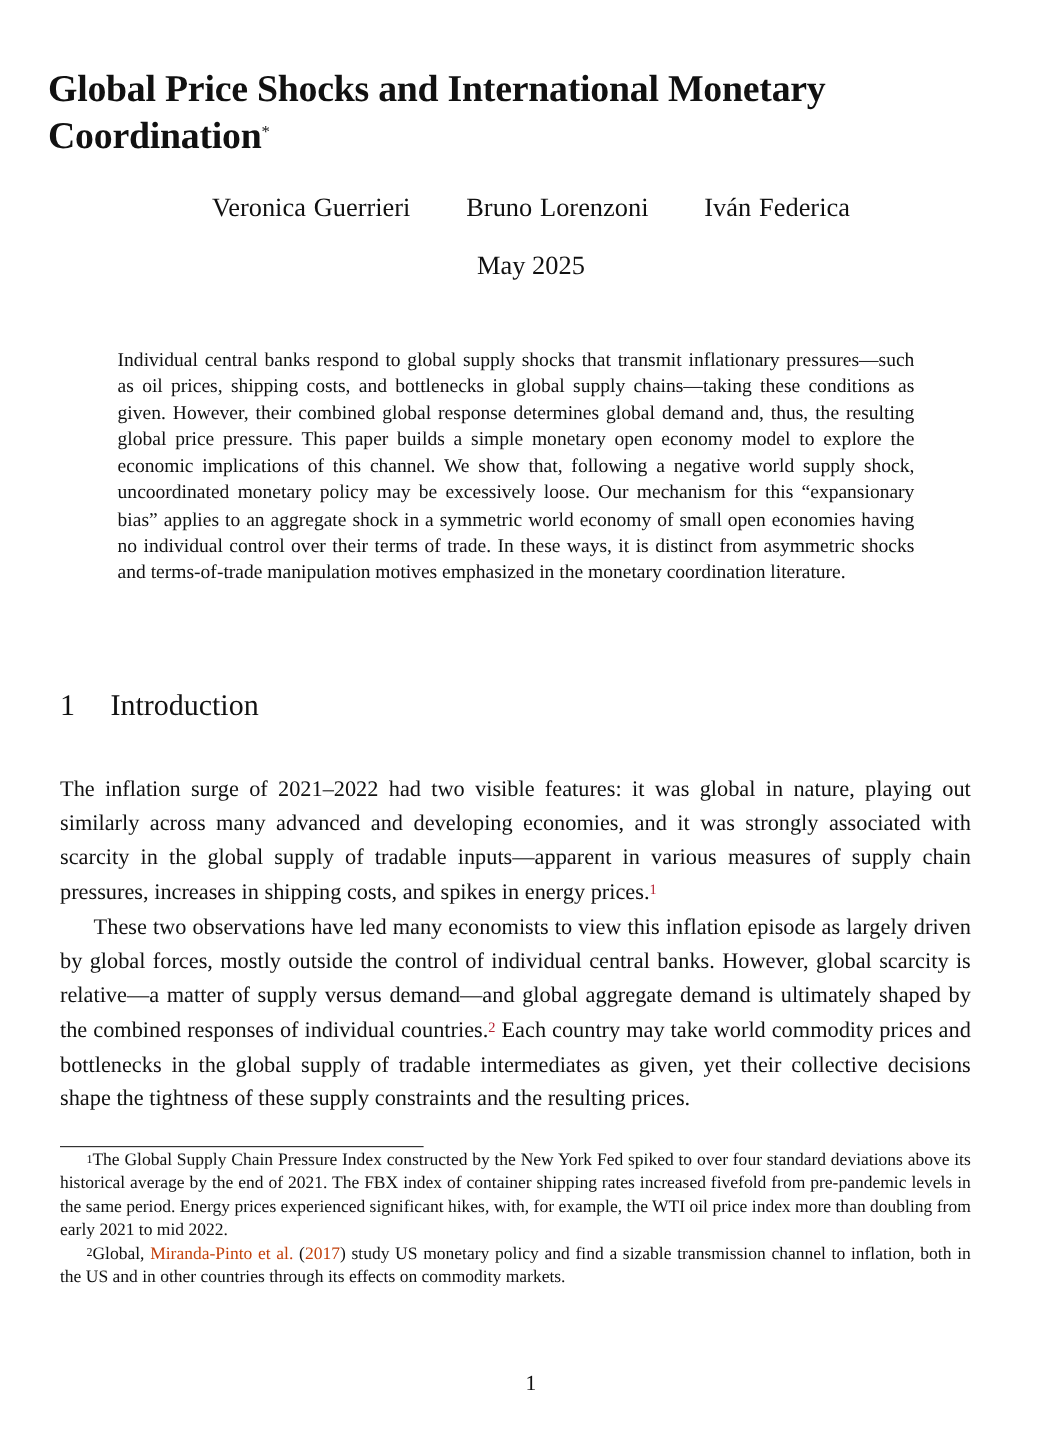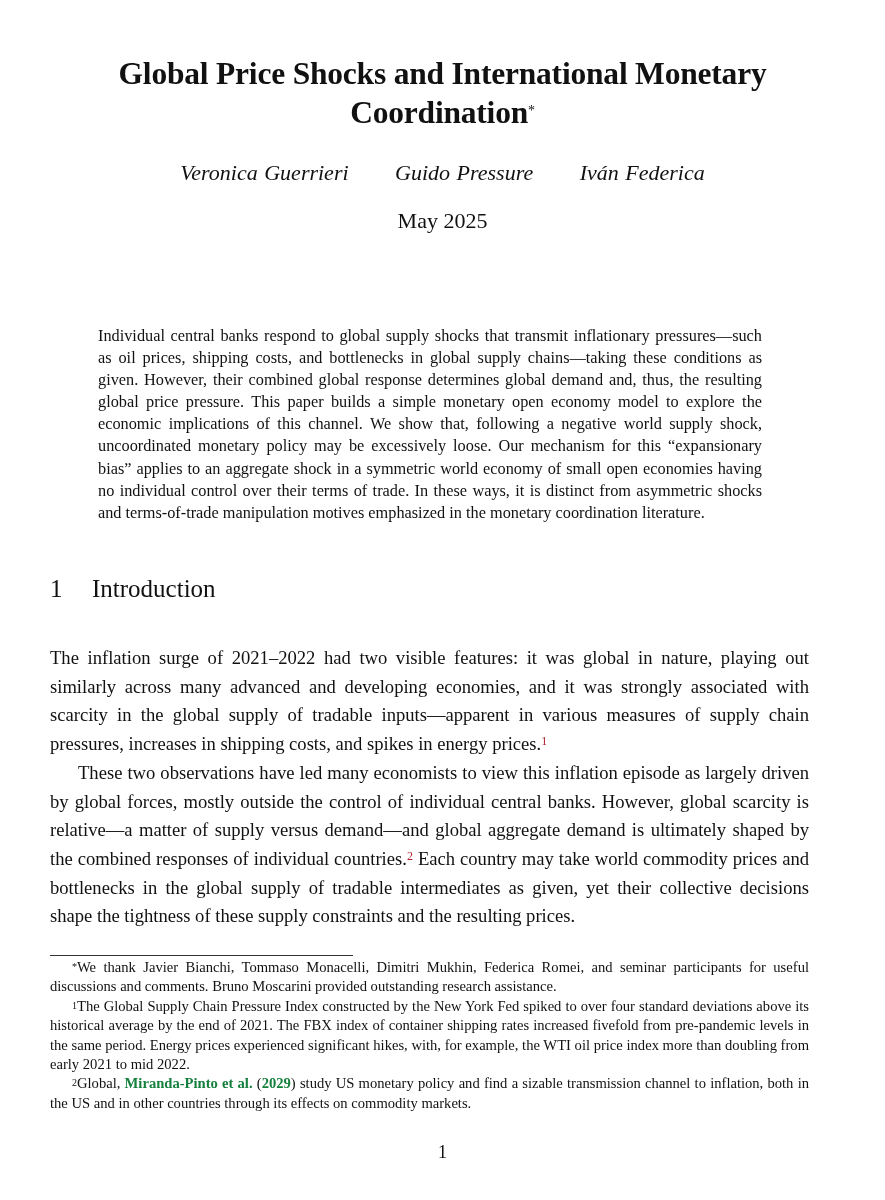--- a/index.html
+++ b/index.html
@@ -2,36 +2,36 @@
 <html><head>
 <meta charset="utf-8">
 <style>
   html, body { margin: 0; padding: 0; background: #ffffff; }
   body {
     width: 885px; height: 1200px; overflow: hidden; position: relative;
     font-family: "Liberation Serif", "DejaVu Serif", serif; color: #111;
   }
   .title {
     position: absolute; left: 40px; width: 805px; top: 54px;
-    text-align: center; font-weight: bold; font-size: 31.5px; line-height: 39px;
+    font-weight: bold; font-size: 31.5px; line-height: 39px;
     letter-spacing: -0.2px;
   }
   .title sup { font-size: 14px; font-weight: normal; vertical-align: top; position: relative; top: -2px; }
   .authors {
     position: absolute; left: 0; width: 885px; top: 158px; text-align: center;
     font-size: 22px; line-height: 30px; word-spacing: 1px;
   }
-  .authors span { display: inline-block; margin: 0 20px; font-style: italic; }
+  .authors span { display: inline-block; margin: 0 20px; }
   .date {
     position: absolute; left: 0; width: 885px; top: 206px; text-align: center;
     font-size: 22px; line-height: 30px;
   }
   .abstract {
     position: absolute; left: 98px; width: 664px; top: 289px;
-    font-size: 16.3px; line-height: 22.1px; text-align: justify; hyphens: manual; margin-top: 36px;
+    font-size: 16.3px; line-height: 22.1px; text-align: justify; hyphens: manual;
   }
   .section-heading {
     position: absolute; left: 50px; top: 572px; font-size: 25px; font-weight: normal; line-height: 34px;
   }
   .section-heading .num { display: inline-block; width: 42px; }
   .body {
     position: absolute; left: 50px; width: 759px; top: 644px;
     font-size: 18.6px; line-height: 28.7px; text-align: justify;
   }
   .body p { margin: 0; }
@@ -39,52 +39,51 @@
   .fnref { color: #b41e2e; font-size: 12px; vertical-align: top; position: relative; top: -3px; }
   .fn-rule {
     position: absolute; left: 50px; top: 955px; width: 303px; height: 1px; background: #333;
   }
   .footnotes {
     position: absolute; left: 50px; width: 759px; top: 958px;
     font-size: 14.6px; line-height: 19.4px; text-align: justify;
   }
   .footnotes p { margin: 0; text-indent: 22px; }
   .footnotes .mark { font-size: 10px; vertical-align: top; position: relative; top: -1px; }
-  .link { color: #15803d; font-weight: bold; }
+  .link { color: #c2410c; }
   .page-num {
     position: absolute; left: 0; width: 885px; top: 1142px; text-align: center; font-size: 18px;
   }
 </style>
 </head>
 <body>
 
 <div class="title">
   <span>Global Price Shocks and International Monetary Coordination</span><sup>*</sup>
 </div>
 
 <div class="authors">
   <span>Veronica Guerrieri</span>
-  <span>Guido Pressure</span>
+  <span>Bruno Lorenzoni</span>
   <span>Iván Federica</span>
 </div>
 
 <div class="date">May 2025</div>
 
 <div class="abstract">Individual central banks respond to global supply shocks that transmit inflationary pressures—such as oil prices, shipping costs, and bottlenecks in global supply chains—taking these conditions as given.  However, their combined global response determines global demand and, thus, the resulting global price pressure. This paper builds a simple monetary open economy model to explore the economic implications of this channel.  We show that, following a negative world supply shock, uncoordinated monetary policy may be excessively loose.  Our mechanism for this “expansionary bias” applies to an aggregate shock in a symmetric world economy of small open economies having no individual control over their terms of trade.  In these ways, it is distinct from asymmetric shocks and terms-of-trade manipulation motives emphasized in the monetary coordination literature.</div>
 
 <div class="section-heading">
   <span class="num">1</span><span>Introduction</span>
 </div>
 
 <div class="body">
   <p><span>The inflation surge of 2021–2022 had two visible features: it was global in nature, playing out similarly across many advanced and developing economies, and it was strongly associated with scarcity in the global supply of tradable inputs—apparent in various measures of supply chain pressures, increases in shipping costs, and spikes in energy prices.</span><sup class="fnref">1</sup></p>
   <p class="indent"><span>These two observations have led many economists to view this inflation episode as largely driven by global forces, mostly outside the control of individual central banks. However, global scarcity is relative—a matter of supply versus demand—and global aggregate demand is ultimately shaped by the combined responses of individual countries.</span><sup class="fnref">2</sup><span> Each country may take world commodity prices and bottlenecks in the global supply of tradable intermediates as given, yet their collective decisions shape the tightness of these supply constraints and the resulting prices.</span></p>
 </div>
 
 <div class="fn-rule"></div>
 
 <div class="footnotes">
-  <p><sup class="mark">*</sup><span>We thank Javier Bianchi, Tommaso Monacelli, Dimitri Mukhin, Federica Romei, and seminar participants for useful discussions and comments. Bruno Moscarini provided outstanding research assistance.</span></p>
   <p><sup class="mark">1</sup><span>The Global Supply Chain Pressure Index constructed by the New York Fed spiked to over four standard deviations above its historical average by the end of 2021. The FBX index of container shipping rates increased fivefold from pre-pandemic levels in the same period.  Energy prices experienced significant hikes, with, for example, the WTI oil price index more than doubling from early 2021 to mid 2022.</span></p>
-  <p><sup class="mark">2</sup><span>Global, </span><span class="link">Miranda-Pinto et al.</span><span> (</span><span class="link">2029</span><span>)</span><span> study US monetary policy and find a sizable transmission channel to inflation, both in the US and in other countries through its effects on commodity markets.</span></p>
+  <p><sup class="mark">2</sup><span>Global, </span><span class="link">Miranda-Pinto et al.</span><span> (</span><span class="link">2017</span><span>)</span><span> study US monetary policy and find a sizable transmission channel to inflation, both in the US and in other countries through its effects on commodity markets.</span></p>
 </div>
 
 <div class="page-num">1</div>
 
 </body></html>

